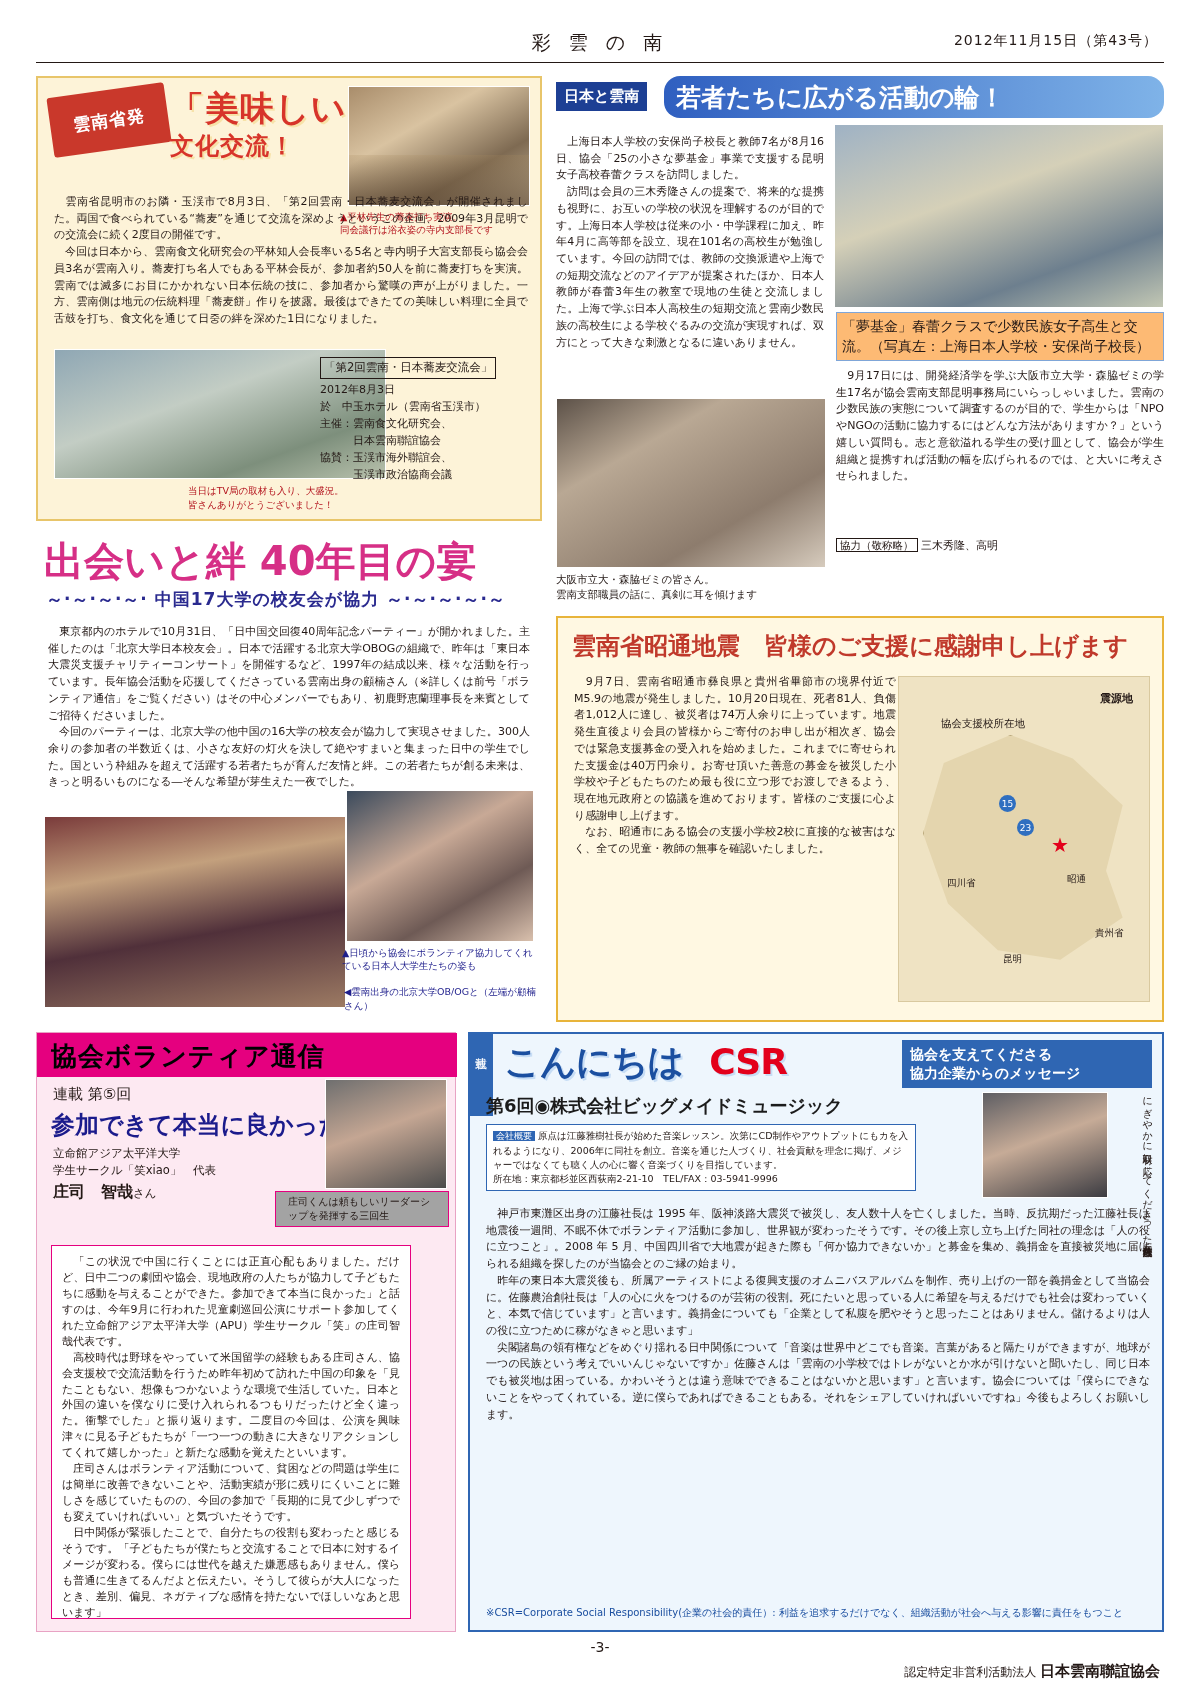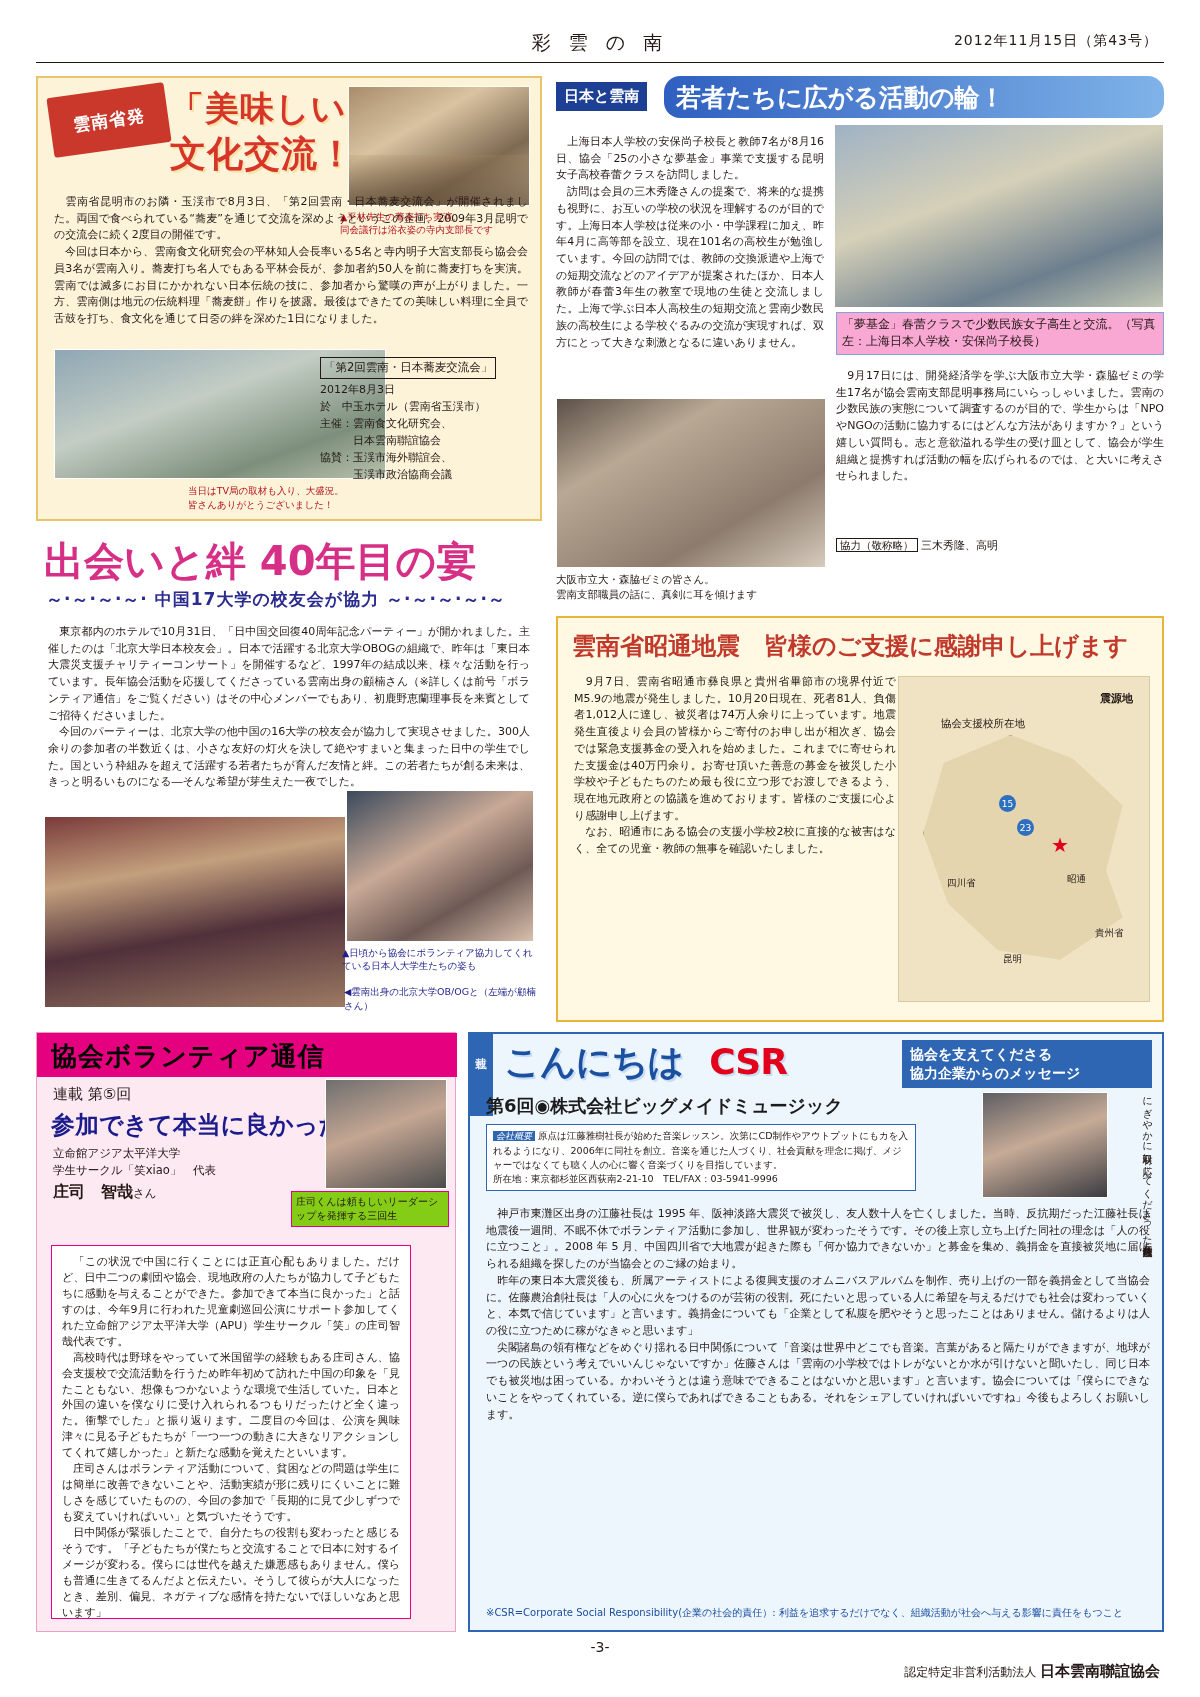--- a/index.html
+++ b/index.html
@@ -91,21 +91,21 @@
     left: 132px; top: 8px;
     font-size: 34px;
     font-weight: bold;
     color: #d7342a;
     letter-spacing: 1px;
     text-shadow: 2px 2px 0 #f7e2a8;
   }
   #art-noodle .head2 {
     position: absolute;
     left: 132px; top: 52px;
-    font-size: 36px;
+    font-size: 24px;
     font-weight: bold;
     color: #d7342a;
     letter-spacing: 1px;
     text-shadow: 2px 2px 0 #f7e2a8;
   }
   #art-noodle .photoA {
     position: absolute;
     right: 10px; top: 8px;
     width: 180px; height: 118px;
     border: 1px solid #fff;
@@ -226,22 +226,22 @@
   #art-volunteer .byline .name { font-size: 16px; font-weight: bold; }
   #art-volunteer .portrait {
     position: absolute; right: 8px; top: 46px;
     width: 120px; height: 108px;
     border: 1px solid #fff;
     background: linear-gradient(160deg,#6f6f6f 0%, #c4a693 45%, #4c4c4c 100%);
   }
   #art-volunteer .pcap {
     position: absolute; right: 6px; top: 158px; width: 148px;
     font-size: 10px; line-height: 1.4;
-    border: 1px solid #e5007f; padding: 3px 4px; color: #231815;
-    background: #84cc16;
+    border: 1px solid #e5007f; padding: 3px 12px; color: #231815;
+    background: #a3a3a3;
   }
   #art-volunteer .body {
     position: absolute; left: 14px; top: 212px; width: 360px;
     border: 1px solid #e5007f;
     background: #fff;
     padding: 8px 10px;
     box-sizing: border-box;
     height: 374px;
     overflow: hidden;
   }
@@ -271,23 +271,23 @@
     position: absolute; left: 0; top: 58px; width: 268px;
   }
   #art-youth .photoE {
     position: absolute; right: 0; top: 48px;
     width: 328px; height: 182px;
     border: 1px solid #fff;
     background: linear-gradient(160deg,#9fb2c4 0%, #d5d0b8 40%, #6d7f8e 75%, #c2c7b4 100%);
   }
   #art-youth .capE {
     position: absolute; right: 0; top: 236px; width: 328px;
-    font-size: 12px; line-height: 1.45;
+    font-size: 14px; line-height: 1.45;
     border: 1px solid #7fa6d8;
-    background: #f9a8d4;
+    background: #fdba74;
     padding: 3px 5px;
     box-sizing: border-box;
   }
   #art-youth .col2 {
     position: absolute; right: 0; top: 292px; width: 328px;
   }
   #art-youth .photoF {
     position: absolute; left: 0; top: 322px;
     width: 268px; height: 168px;
     border: 1px solid #fff;
@@ -395,21 +395,21 @@
   }
   #art-csr .infobox {
     position: absolute; left: 16px; top: 90px; width: 430px;
     border: 1px solid #2f66b3;
     background: #fff;
     font-size: 9.5px; line-height: 1.5;
     padding: 4px 6px;
     box-sizing: border-box;
   }
   #art-csr .infobox .lbl {
-    background: #2f66b3; color: #fff; padding: 0 3px; margin-right: 3px; font-size: 9px; font-style: italic;
+    background: #2f66b3; color: #fff; padding: 0 3px; margin-right: 3px; font-size: 9px;
   }
   #art-csr .portrait {
     position: absolute; right: 54px; top: 58px;
     width: 124px; height: 104px;
     border: 1px solid #fff;
     background: linear-gradient(160deg,#5e5e63 0%, #c6ab97 45%, #3c3c42 100%);
   }
   #art-csr .vcap {
     position: absolute; right: 8px; top: 56px;
     writing-mode: vertical-rl;

